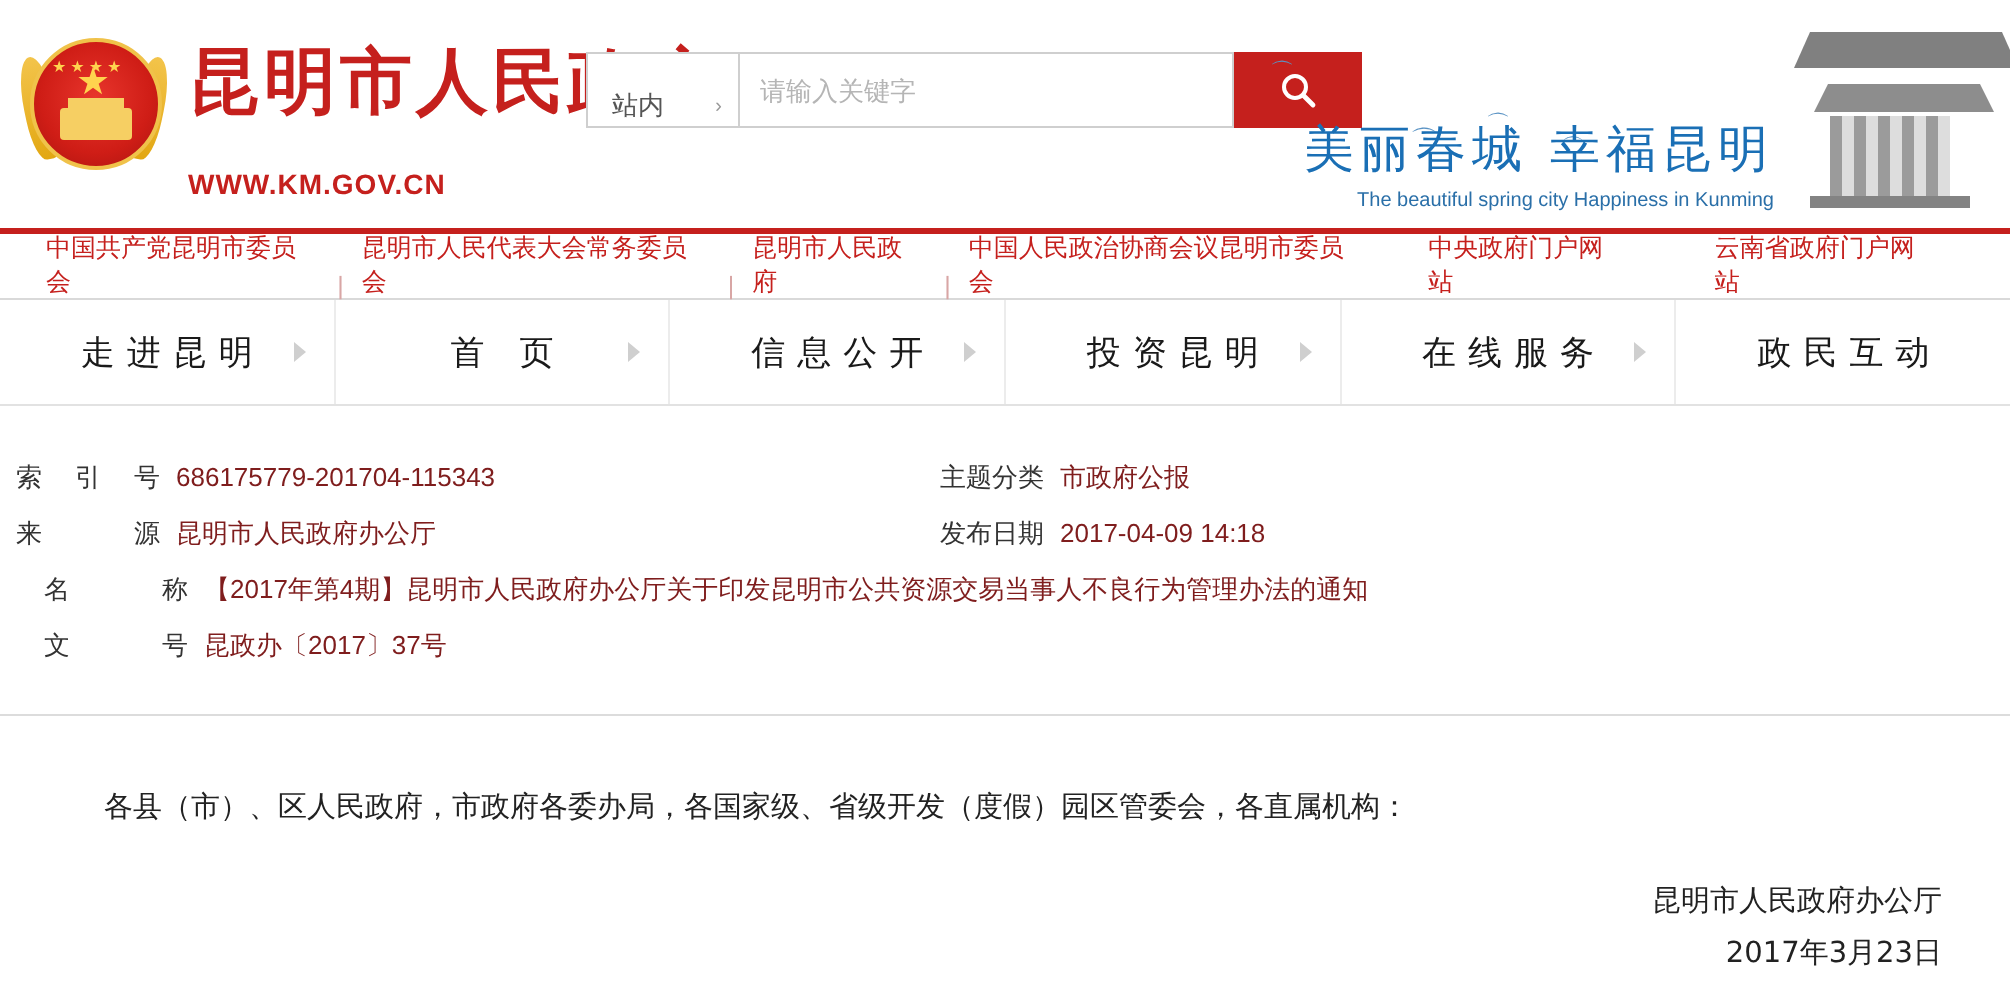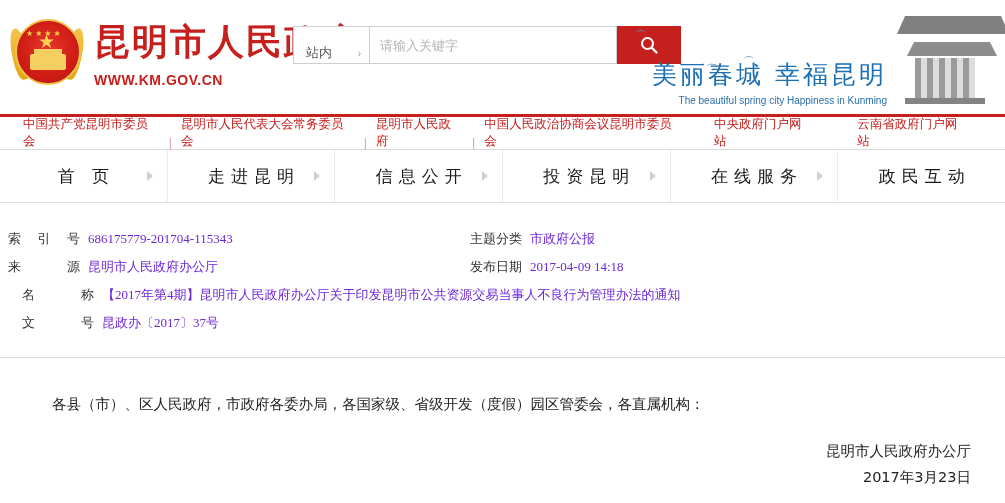--- a/index.html
+++ b/index.html
@@ -91,21 +91,21 @@
   }
   .site-title .cn {
     font-family: "DejaVu Sans", "Liberation Sans", sans-serif;
     font-size: 36px;
     font-weight: bold;
     color: #c5201d;
     letter-spacing: 2px;
     line-height: 40px;
   }
   .site-title .url {
-    margin-top: 10px;
+    margin-top: 22px;
     font-size: 14px;
     font-weight: bold;
     color: #c5201d;
     letter-spacing: 0.5px;
   }
 
   .search-box {
     position: absolute;
     left: 293px;
     top: 26px;
@@ -319,23 +319,22 @@
     white-space: nowrap;
     flex: 0 0 auto;
   }
   .meta-label.spaced {
     display: inline-block;
     width: 72px;
     text-align: justify;
     text-align-last: justify;
   }
   .meta-value {
-    color: #6d28d9;
+    color: #7f1d1d;
     margin-left: 8px;
-    font-family: Liberation Serif, serif;
   }
   .meta-full {
     padding-left: 22px;
     line-height: 28px;
     display: flex;
   }
 
   
   .doc-body {
     padding: 30px 52px 0 52px;
@@ -419,25 +418,25 @@
       <a href="#">中国人民政治协商会议昆明市委员会</a>
     </div>
     <div class="right-links">
       <a href="#">中央政府门户网站</a>
       <a href="#">云南省政府门户网站</a>
     </div>
   </div>
 
   <div class="nav">
     <div class="nav-item">
+      <span>走进昆明</span>
+      <span class="arrow"></span>
+    </div>
+    <div class="nav-item">
       <span>首  页</span>
-      <span class="arrow"></span>
-    </div>
-    <div class="nav-item">
-      <span>走进昆明</span>
       <span class="arrow"></span>
     </div>
     <div class="nav-item">
       <span>信息公开</span>
       <span class="arrow"></span>
     </div>
     <div class="nav-item">
       <span>投资昆明</span>
       <span class="arrow"></span>
     </div>

